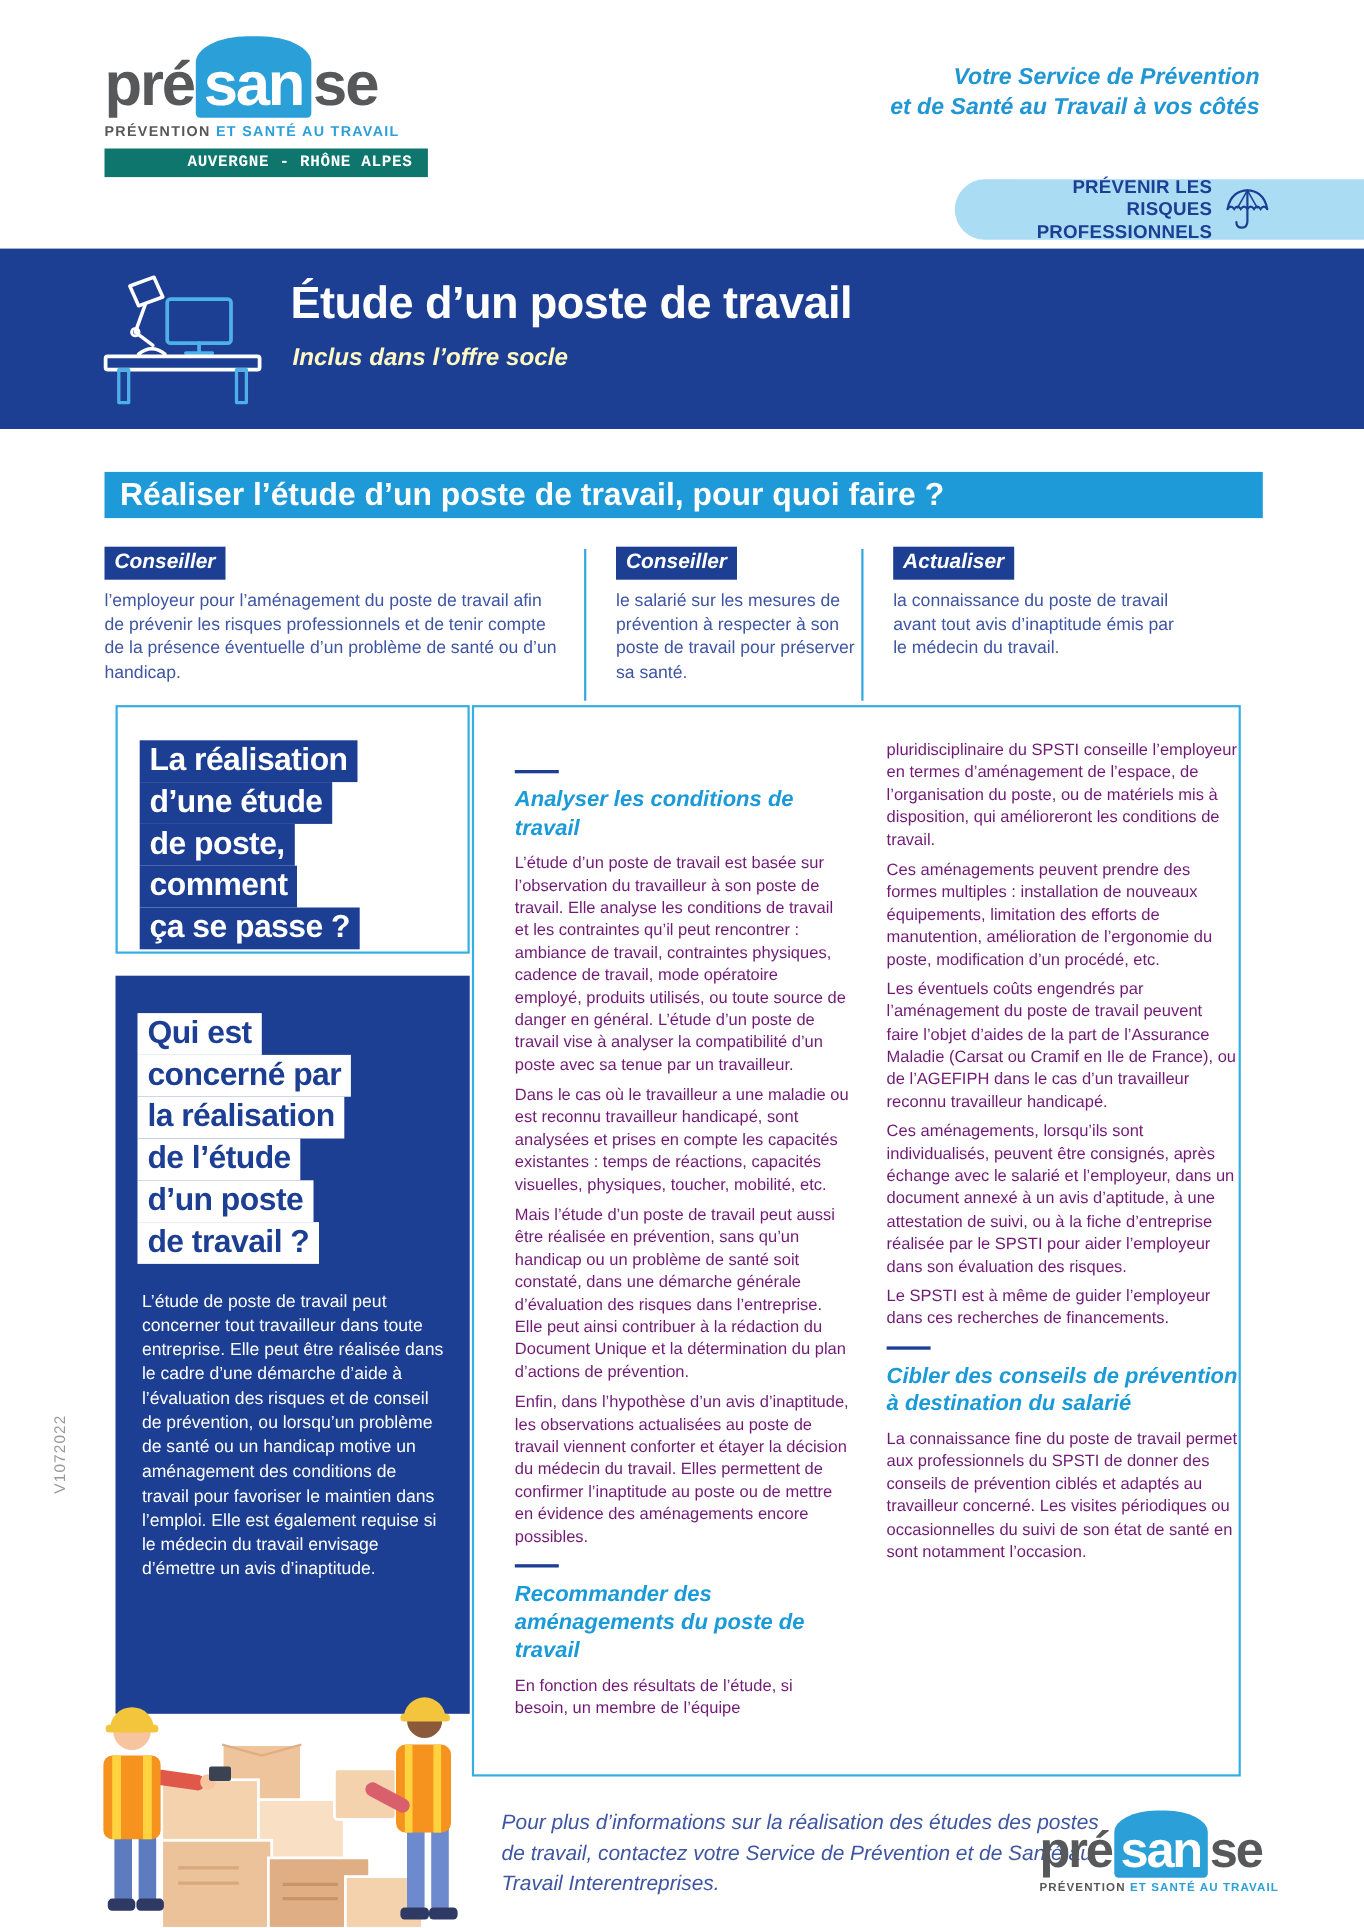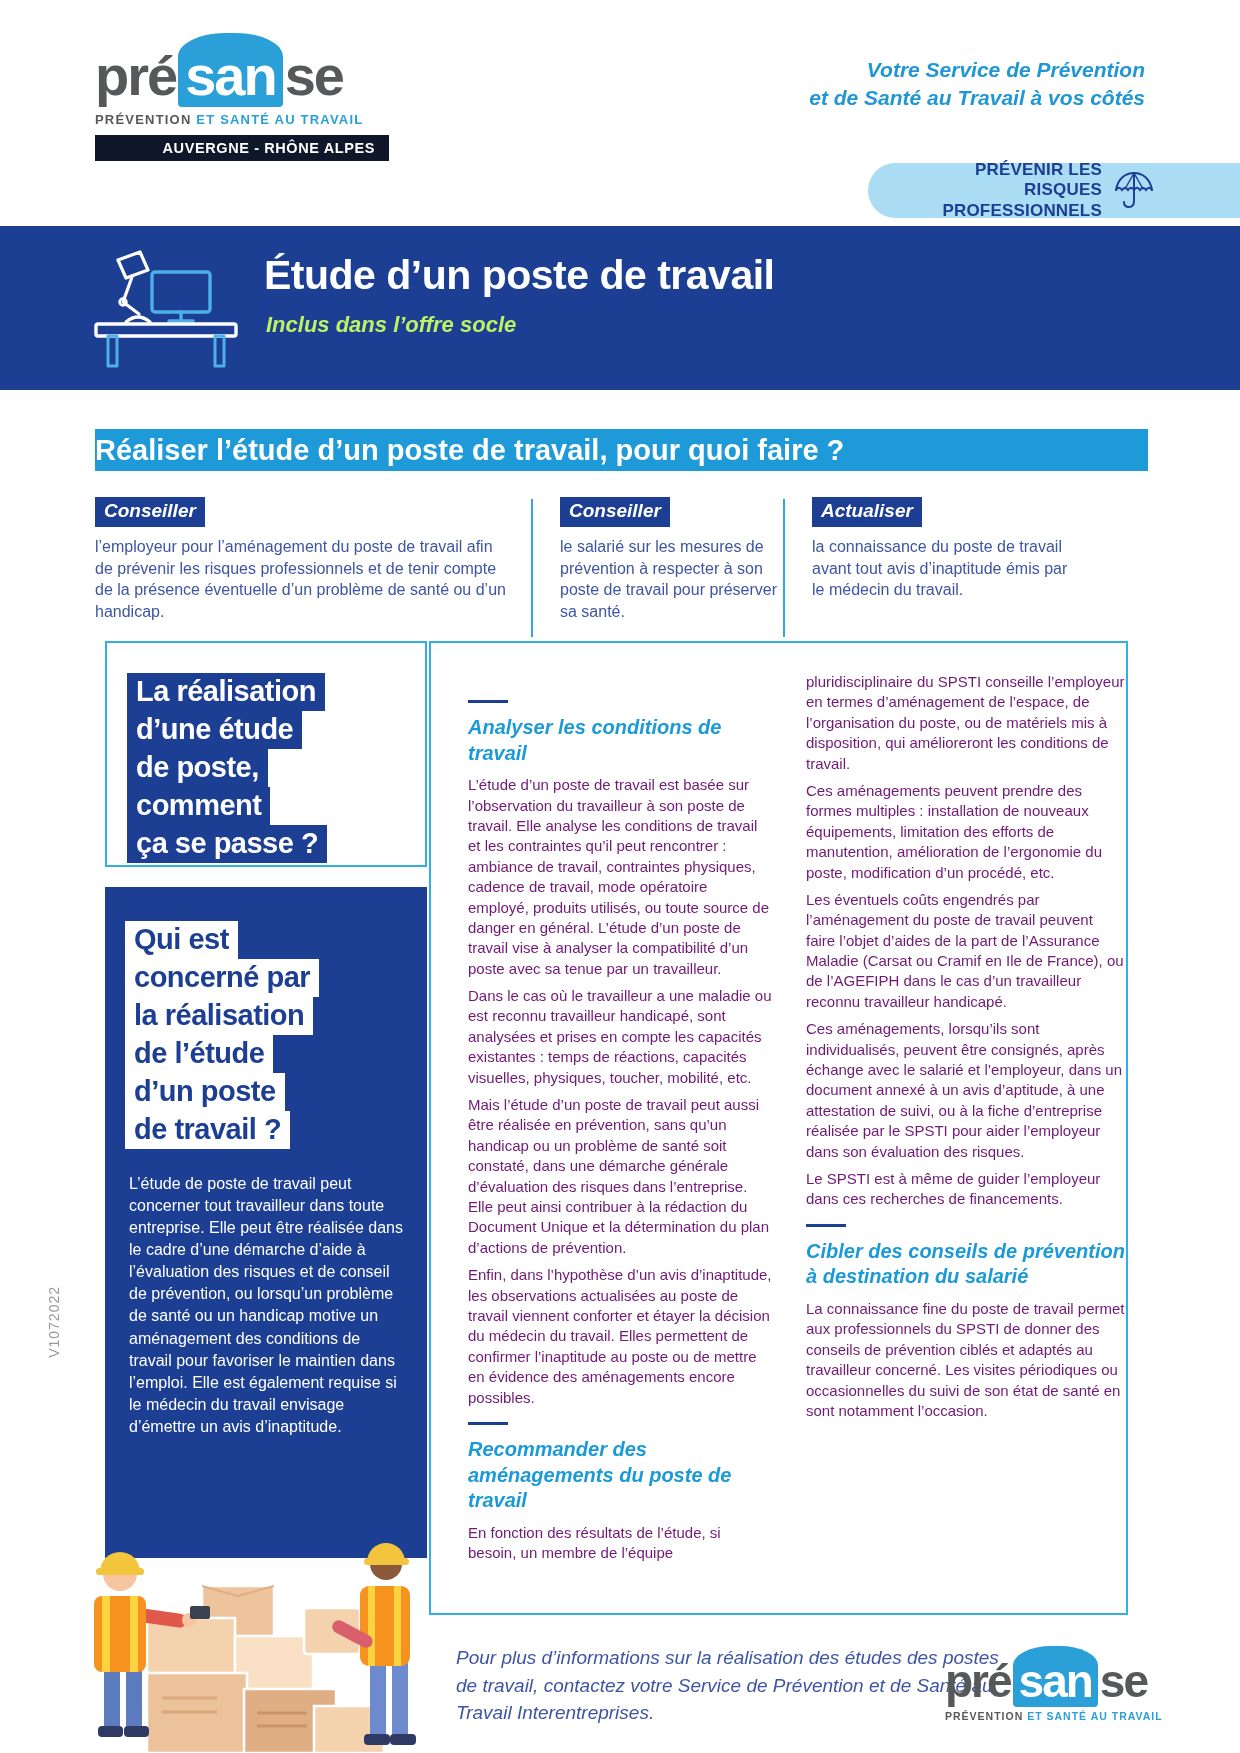--- a/index.html
+++ b/index.html
@@ -7,43 +7,43 @@
         font-family:"Liberation Sans", sans-serif;overflow:hidden;}
 
   
   .logo{position:absolute;left:95px;top:48px;}
   .logo-word{font-size:56px;font-weight:bold;color:#57585a;letter-spacing:-2px;line-height:1;}
   .logo-word .san{display:inline-block;background:#2b9fd7;color:#fff;
       padding:15px 7px 3px 7px;margin:-15px 2px -3px 2px;
       border-radius:45% 45% 4px 4px / 32% 32% 4px 4px;}
   .logo-tagline{margin-top:8px;font-size:13px;font-weight:bold;letter-spacing:1.2px;color:#57585a;}
   .logo-tagline .tag-blue{color:#2b9fd7;}
-  .logo-region{margin-top:8px;width:280px;background:#0f172a;color:#fff;font-weight:bold;
-      font-size:14.5px;letter-spacing:0.6px;text-align:right;padding:5px 14px 5px 0;}
+  .logo-region{margin-top:8px;width:280px;background:#0f766e;color:#fff;font-weight:bold;
+      font-size:14.5px;letter-spacing:0.6px;text-align:right;padding:5px 14px 5px 0;font-family:Liberation Mono, monospace;}
 
   
   .slogan{position:absolute;right:95px;top:56px;text-align:right;color:#2097d4;
       font-size:21px;font-weight:bold;font-style:italic;line-height:1.35;}
   .badge{position:absolute;left:868px;right:0;top:163px;height:55px;background:#aadcf3;
       border-radius:28px 0 0 28px;display:flex;align-items:center;}
   .badge-text{margin-left:26px;width:208px;text-align:right;color:#1c3e93;font-weight:bold;
       font-size:17px;line-height:1.18;letter-spacing:0.2px;}
   .badge-umbrella{margin-left:10px;display:block;}
 
   
   .title-band{position:absolute;left:0;top:226px;width:1240px;height:164px;background:#1c3e93;}
   .band-icon{position:absolute;left:86px;top:18px;}
   .band-title{position:absolute;left:264px;top:26px;color:#fff;font-weight:bold;
       font-size:41px;letter-spacing:-0.5px;text-align:right;}
-  .band-subtitle{position:absolute;left:266px;top:86px;color:#bef264;font-weight:bold;
+  .band-subtitle{position:absolute;left:266px;top:86px;color:#fef9c3;font-weight:bold;
       font-style:italic;font-size:22px;}
 
   
   .banner{position:absolute;left:95px;top:429px;width:1053px;height:42px;background:#1f9ad8;
-      color:#fff;font-weight:bold;font-size:29px;line-height:42px;
+      color:#fff;font-weight:bold;font-size:29px;line-height:42px;padding-left:14px;
       box-sizing:border-box;white-space:nowrap;}
 
   
   .why-col{position:absolute;top:497px;}
   .why-col1{left:95px;width:412px;}
   .why-col2{left:560px;width:222px;}
   .why-col3{left:812px;width:268px;}
   .why-label{display:inline-block;background:#1c3e93;color:#fff;font-weight:bold;
       font-style:italic;font-size:19px;padding:3px 9px 5px;}
   .why-text{margin-top:9px;color:#3e55a3;font-size:16px;line-height:1.35;}

